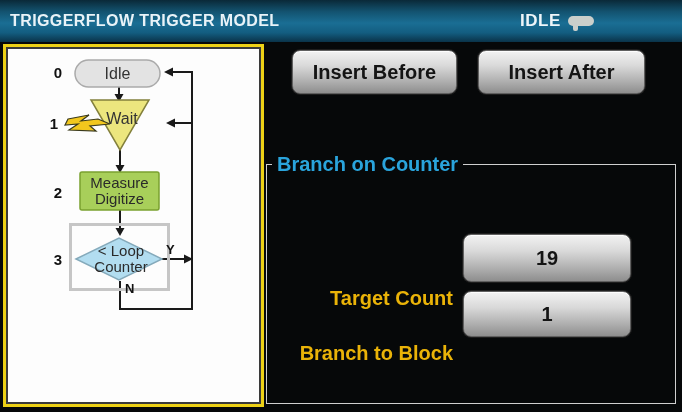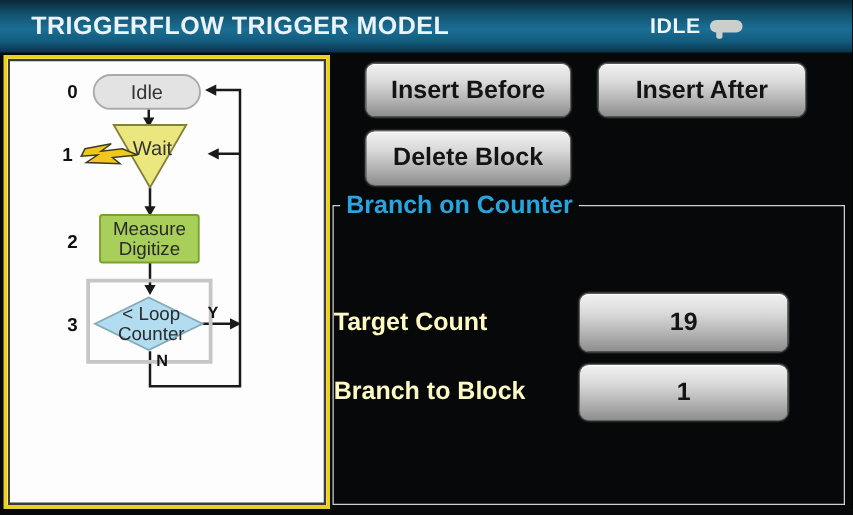--- a/index.html
+++ b/index.html
@@ -9,21 +9,21 @@
     background:#060809;font-family:"Liberation Sans",sans-serif;
     -webkit-font-smoothing:antialiased;
   }
   
   .titlebar{
     position:absolute;left:0;top:0;width:682px;height:42px;
     background:linear-gradient(180deg,#0a2938 0%,#135370 28%,#1a6e94 55%,#135d80 78%,#0a3349 100%);
     display:flex;align-items:center;
   }
   .titlebar .title{
-    margin-left:25px;font-size:20px;font-weight:bold;color:#e9f3f8;
+    margin-left:10px;font-size:16px;font-weight:bold;color:#e9f3f8;
     letter-spacing:.4px;white-space:nowrap;
   }
   .status{
     position:absolute;left:520px;top:0;height:42px;
     display:flex;align-items:center;gap:7px;
   }
   .status .status-text{font-size:17px;font-weight:bold;color:#eef5f9;letter-spacing:.5px;}
   .status .key-icon{position:relative;width:26px;height:10px;background:#cbcfcb;border-radius:5px;}
   .status .key-icon::after{
     content:"";position:absolute;left:5px;top:9px;width:5px;height:6px;
@@ -53,22 +53,22 @@
   .branch-panel{
     position:absolute;left:266px;top:164px;width:410px;height:240px;
     border:1px solid #cfcfcf;
     padding-left:41px;
   }
   .branch-legend{
     position:absolute;left:5px;top:-12px;padding:0 5px;
     background:#060809;color:#2aa4dc;font-size:20px;font-weight:bold;white-space:nowrap;
   }
   .field-label{
-    position:absolute;left:0;width:186px;text-align:left;
-    color:#fef9c3;font-size:20px;font-weight:bold;white-space:nowrap;
+    position:absolute;left:0;width:186px;text-align:right;
+    color:#eab308;font-size:20px;font-weight:bold;white-space:nowrap;margin-top:40px;
   }
   .lbl-target{top:82px;}
   .lbl-branch{top:137px;}
   .val-target{left:196px;top:69px;width:168px;height:48px;}
   .val-branch{left:196px;top:126px;width:168px;height:46px;}
 </style>
 </head>
 <body>
 
 <div class="screen">
@@ -122,21 +122,20 @@
       <polygon points="74,257 117,236 160,257 117,278" fill="#b2ddf0" stroke="#85aabb" stroke-width="1.5"></polygon>
       <text x="119" y="254" font-size="15" fill="#2a2a2a" text-anchor="middle">&lt; Loop</text>
       <text x="119" y="270" font-size="15" fill="#2a2a2a" text-anchor="middle">Counter</text>
       <text x="164" y="252" font-size="13" font-weight="bold" fill="#111">Y</text>
       <text x="123" y="291" font-size="13" font-weight="bold" fill="#111">N</text>
     </svg>
   </div>
 
   <button class="gbtn btn-insert-before">Insert Before</button>
   <button class="gbtn btn-insert-after">Insert After</button>
-  <button class="gbtn btn-delete-block">Delete Block</button>
 
   <div class="branch-panel">
     <div class="branch-legend">Branch on Counter</div>
 
     <div class="field-label lbl-target">Target Count</div>
     <button class="gbtn val-target">19</button>
 
     <div class="field-label lbl-branch">Branch to Block</div>
     <button class="gbtn val-branch">1</button>
   </div>

